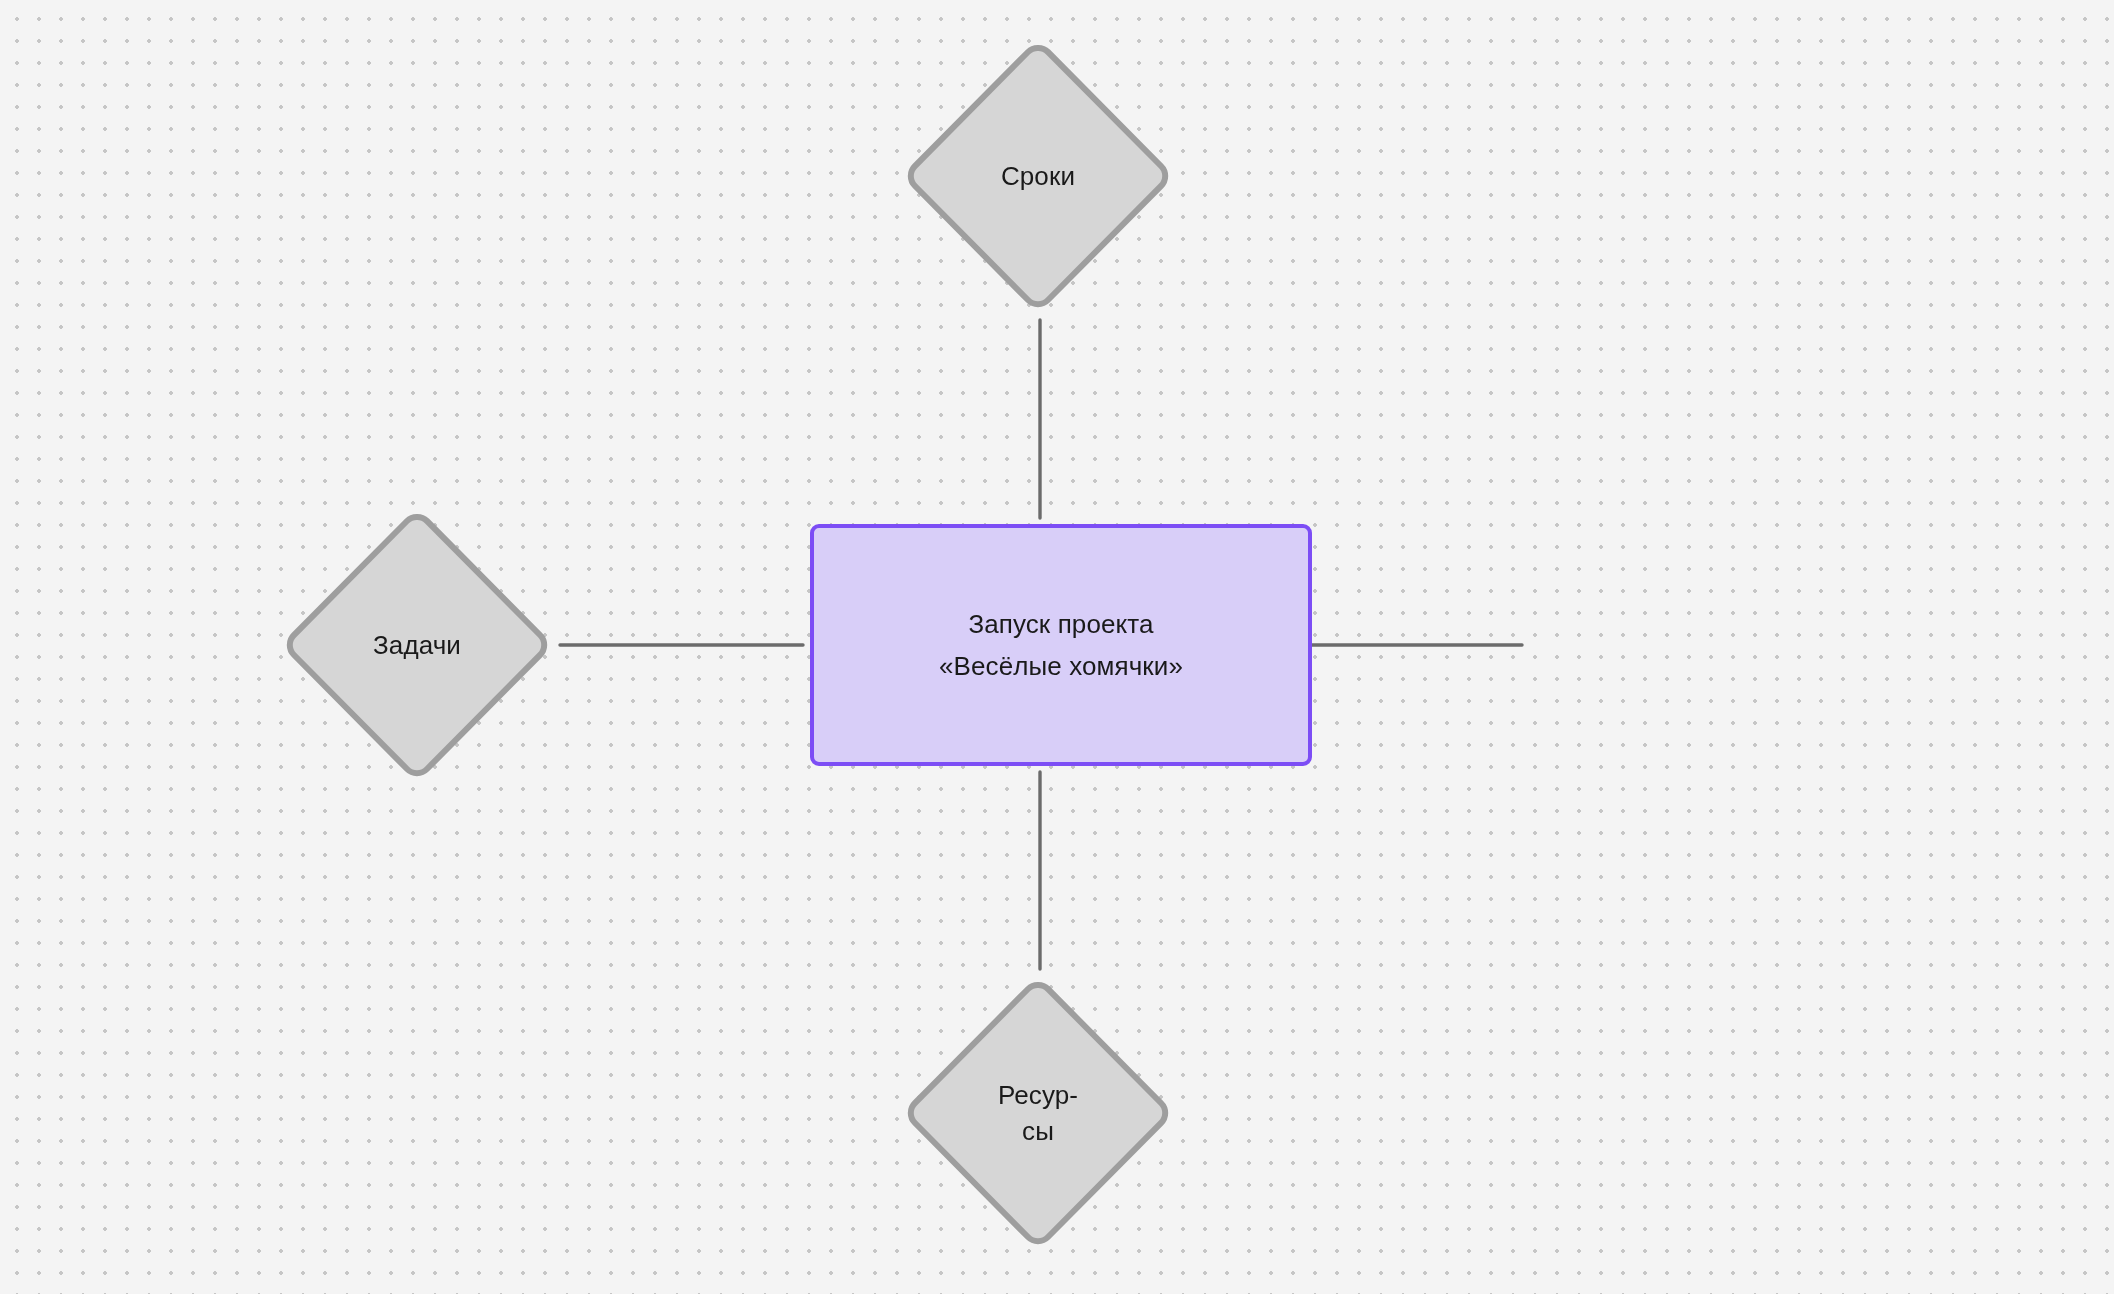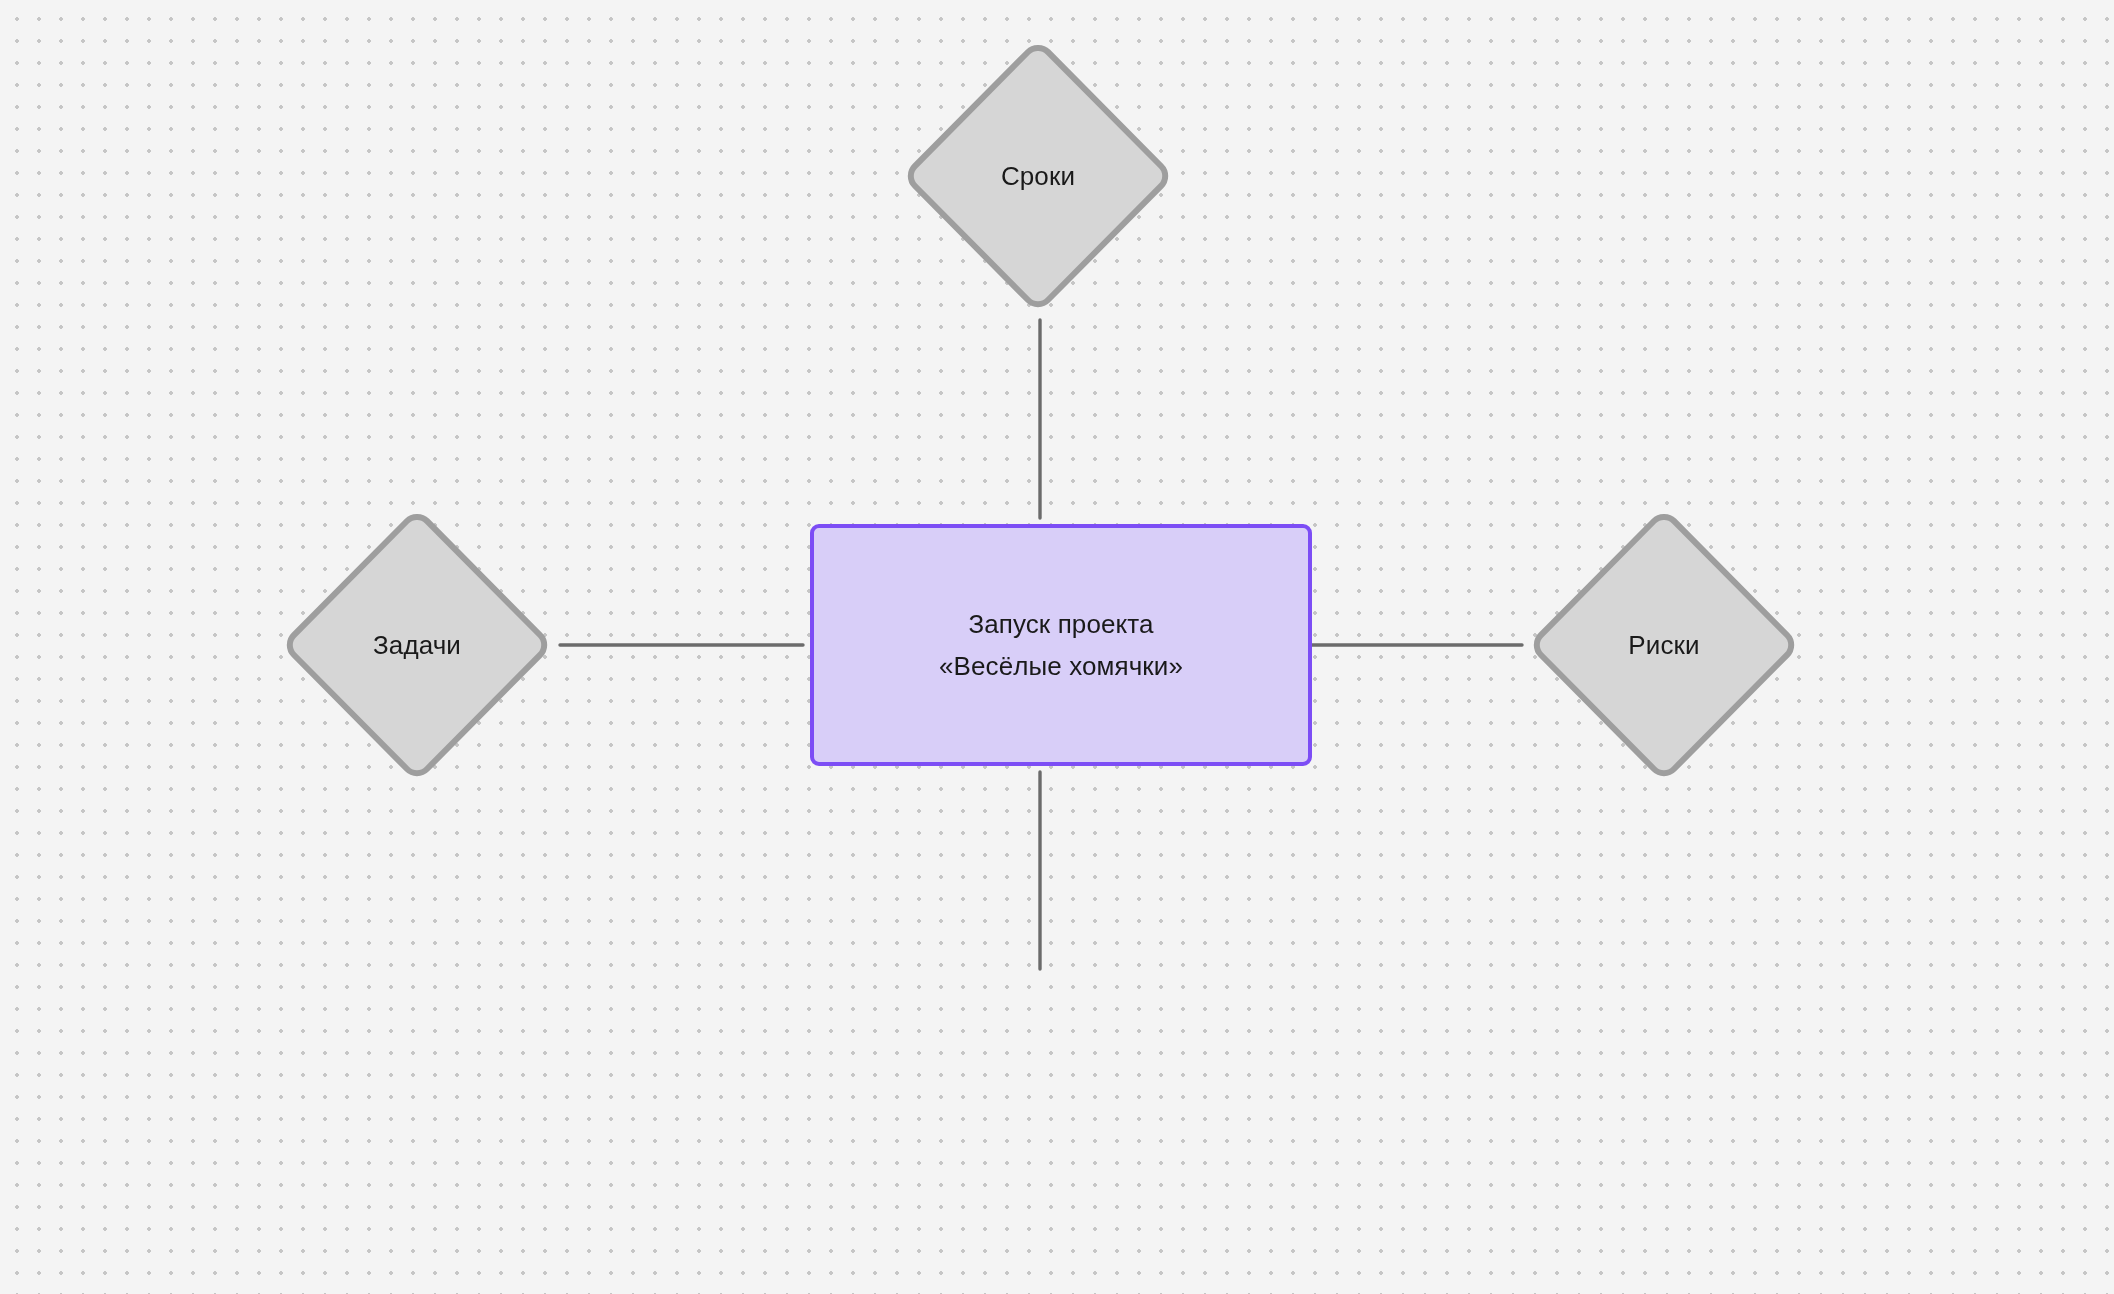--- a/index.html
+++ b/index.html
@@ -138,37 +138,38 @@
                  A 14 14 0 0 1 123 258
                  L 10 144
                  A 14 14 0 0 1 10 124
                  L 123 10
                  A 14 14 0 0 1 133 6 Z" fill="#d6d6d6" stroke="#9e9e9e" stroke-width="6"></path>
       </svg>
     </span>
     <span class="node-label">Сроки</span>
   </div>
 
-  <div class="node node-diamond node-right">
+
+  <div class="node node-diamond node-bottom">
     <span class="diamond-shape">
       <svg viewBox="0 0 266 268" preserveAspectRatio="none">
         <path d="M 133 6
                  A 14 14 0 0 1 143 10
                  L 256 124
                  A 14 14 0 0 1 256 144
                  L 143 258
                  A 14 14 0 0 1 123 258
                  L 10 144
                  A 14 14 0 0 1 10 124
                  L 123 10
                  A 14 14 0 0 1 133 6 Z" fill="#d6d6d6" stroke="#9e9e9e" stroke-width="6"></path>
       </svg>
     </span>
-    <span class="node-label">Риски</span>
+    <span class="node-label">Ресур-
+сы</span>
   </div>
-
 
   <div class="node node-root">
     <span class="node-label">Запуск проекта
 «Весёлые хомячки»</span>
   </div>
 
 </div>
 
 </body></html>

